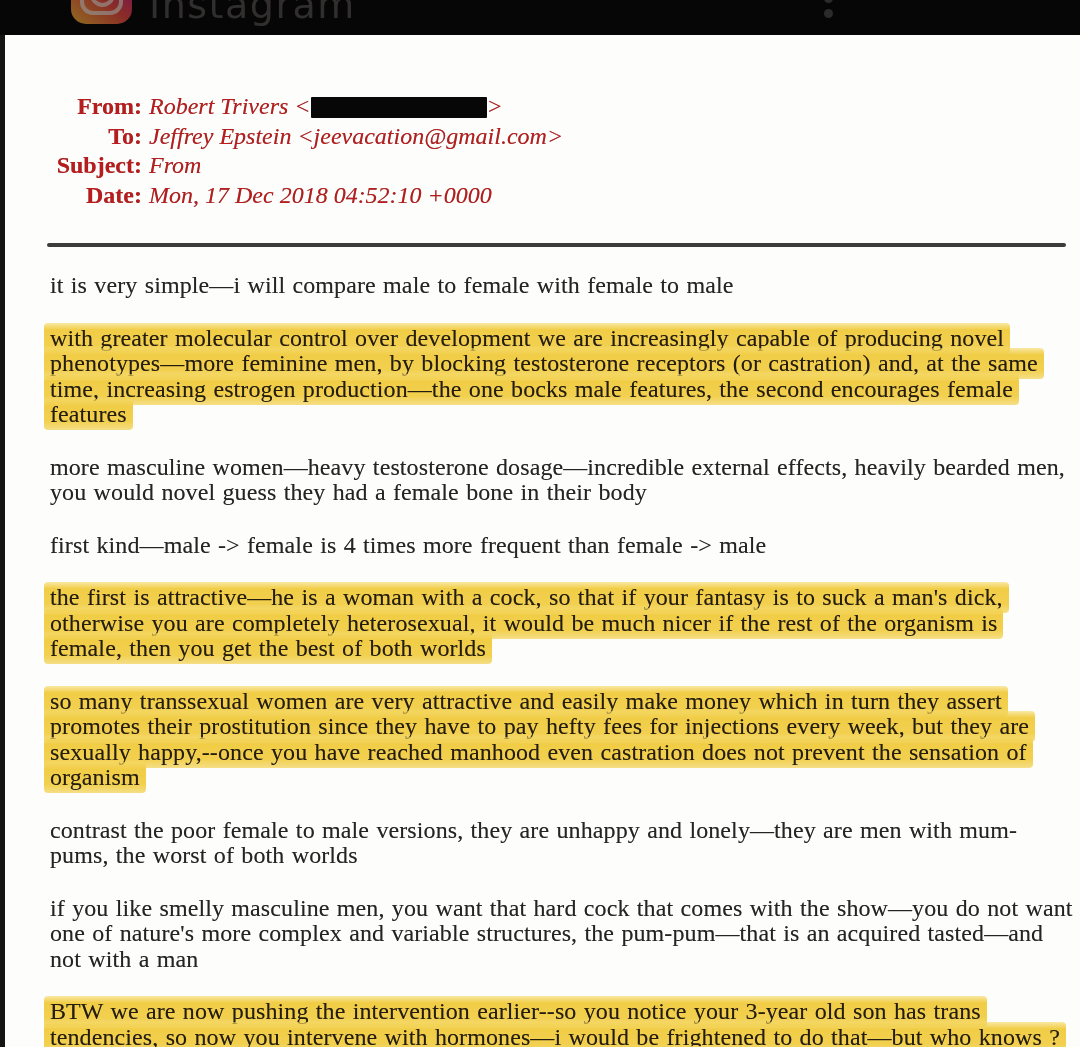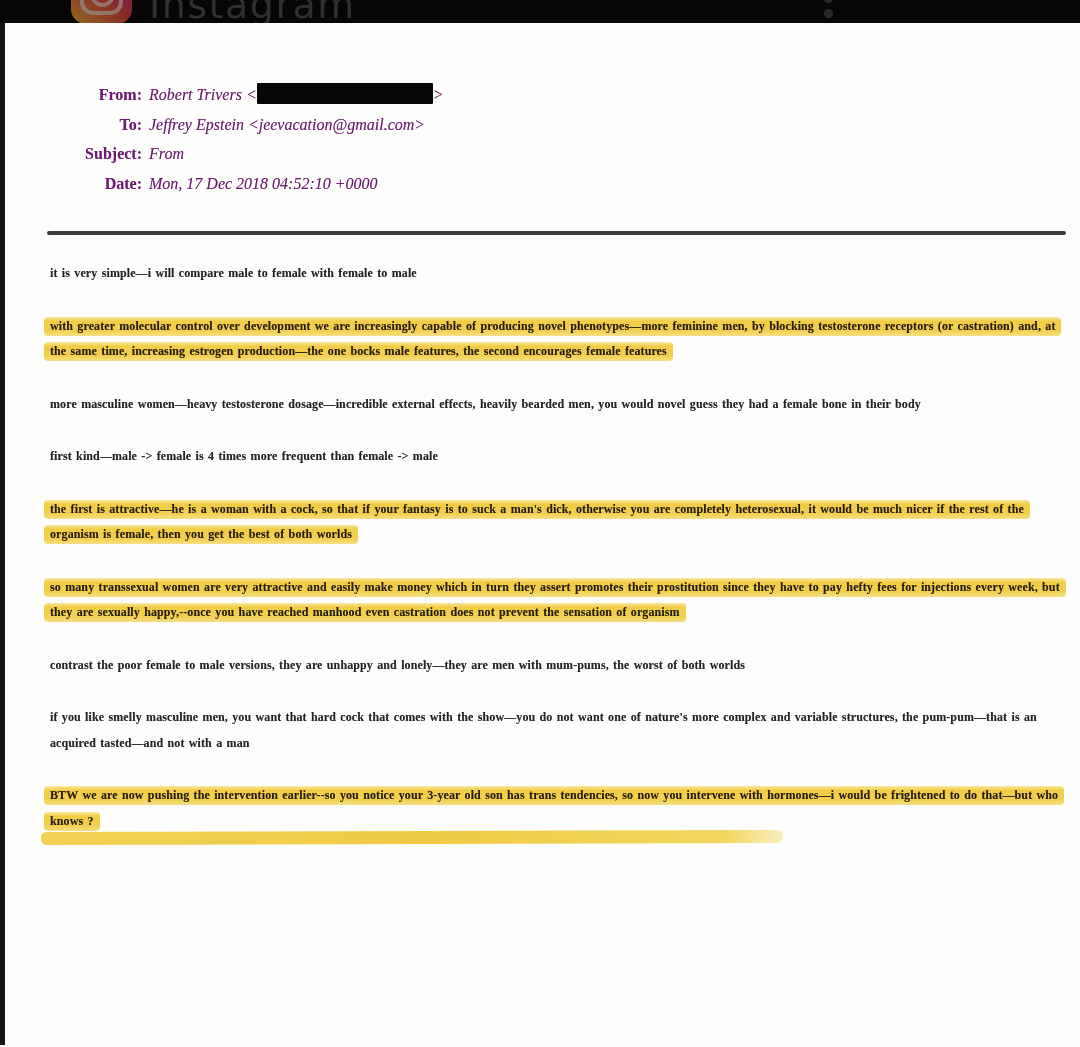--- a/index.html
+++ b/index.html
@@ -11,21 +11,21 @@
     width: 1080px;
     height: 1047px;
     overflow: hidden;
     font-family: "Liberation Serif", serif;
     position: relative;
   }
 
   
   .app-bar {
     position: relative;
-    height: 23px;
+    height: 35px;
     background: #0b0b0b;
     overflow: hidden;
     z-index: 2;
   }
   .app-icon {
     position: absolute;
     left: 71px;
     top: -37px;
     width: 61px;
     height: 61px;
@@ -92,23 +92,23 @@
     top: 0;
     width: 5px;
     height: 100%;
     background: #141414;
   }
 
   
   .email-header {
     padding-top: 57px;
     margin-left: 50px;
-    font-size: 16px;
+    font-size: 24px;
     line-height: 29.5px;
-    color: #701a75;
+    color: #b91c1c;
     text-shadow: 0 0 0.6px rgba(30,30,30,0.45);
   }
   .hdr-row { display: flex; }
   .hdr-label {
     width: 92px;
     text-align: right;
     font-weight: bold;
     flex: none;
   }
   .hdr-value { margin-left: 7px; white-space: nowrap; font-style: italic; }
@@ -129,25 +129,24 @@
   }
 
   
   .body-text {
     margin-top: 26px;
     color: #242424;
     text-shadow: 0 0 0.6px rgba(40,40,40,0.4);
   }
   .para {
     margin: 0 6px 27px 50px;
-    font-size: 12px;
+    font-size: 24px;
     line-height: 25.5px;
     letter-spacing: 0.1px;
     word-spacing: 1.2px;
-    font-weight: bold;
   }
   mark.hl {
     background: linear-gradient(180deg,
       rgba(245,216,92,0.55) 0%,
       #f1cd46 22%,
       #f2d04f 72%,
       rgba(241,206,72,0.65) 100%);
     color: #241c0e;
     padding: 2px 6px 3px;
     margin-left: -6px;

